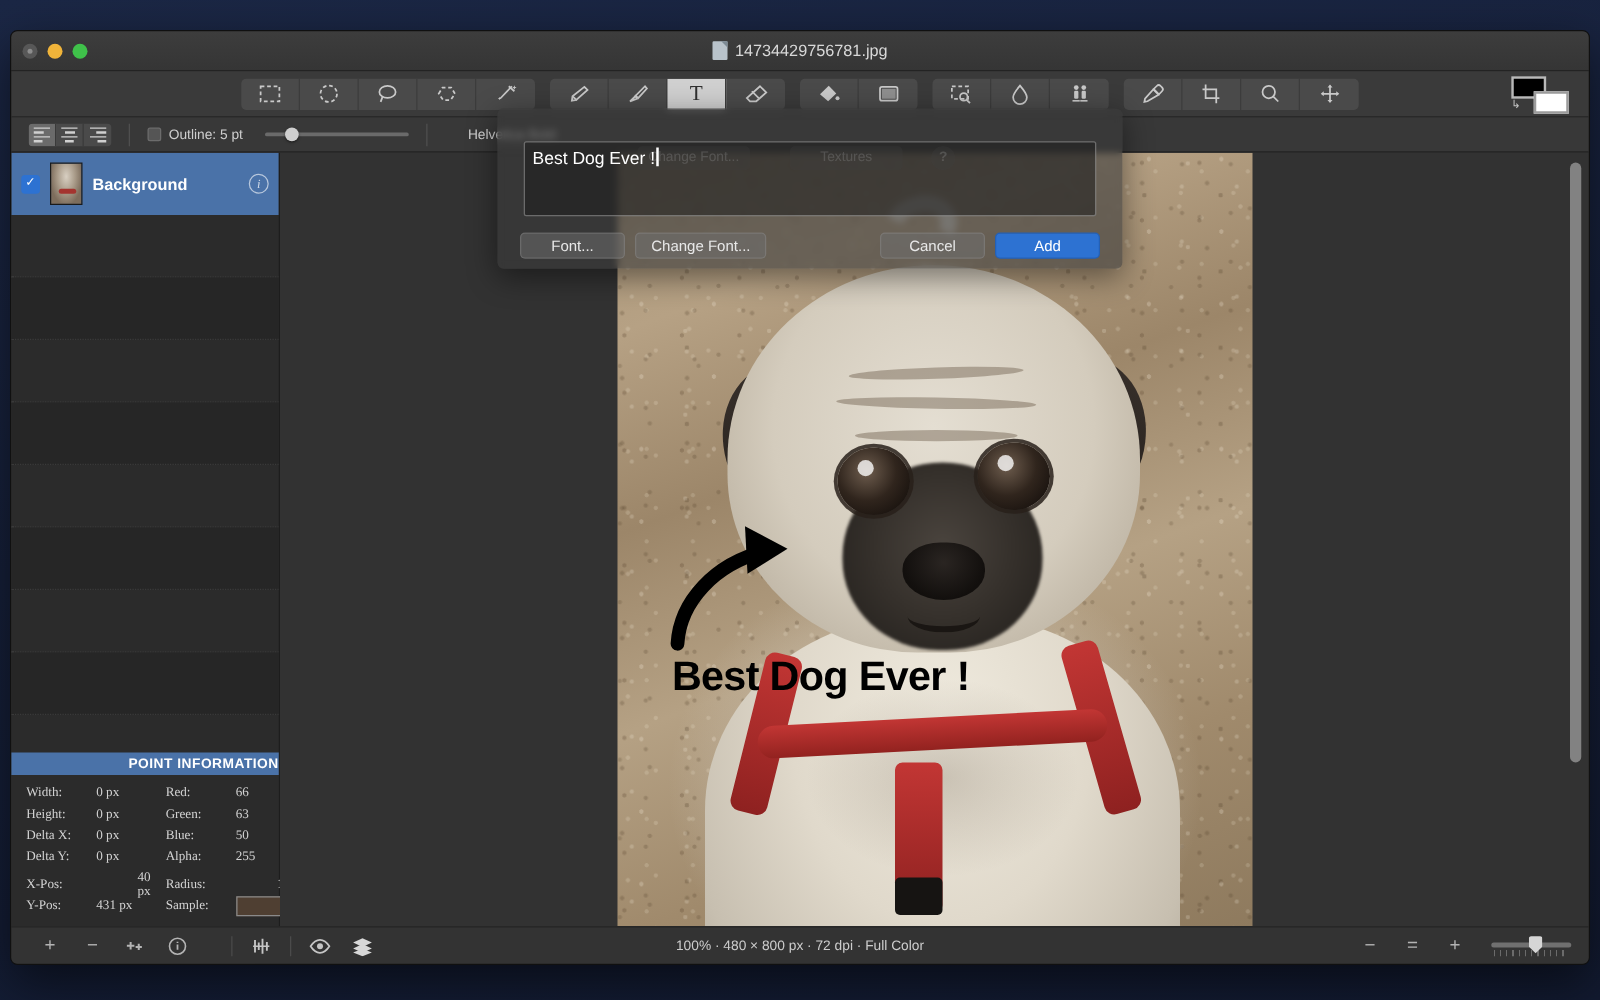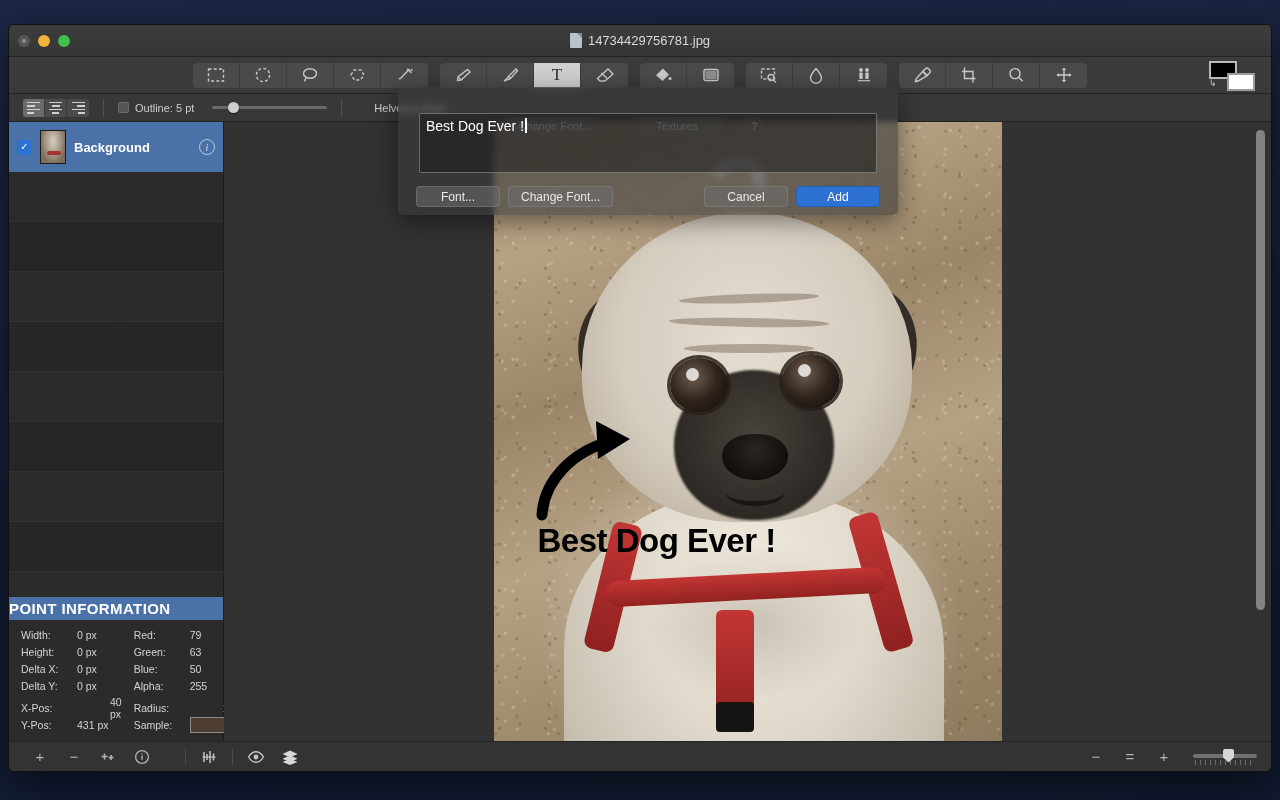--- a/index.html
+++ b/index.html
@@ -176,29 +176,29 @@
     width: 16px; height: 16px; border-radius: 50%;
     border: 1.4px solid rgba(255,255,255,.6);
     color: rgba(255,255,255,.75); font-size: 10px;
     display: flex; align-items: center; justify-content: center;
     font-family: "Liberation Serif", serif; font-style: italic; flex: none;
   }
   
   #point-info { flex: none; background: #2b2b2b; }
   #point-info-header {
     background: #4a72a8; color: #fff;
-    font-size: 15px; font-weight: bold; letter-spacing: .4px;
-    text-align: left; padding: 3px 0;
+    font-size: 11px; font-weight: bold; letter-spacing: .4px;
+    text-align: right; padding: 3px 0;
   }
   #point-info-body {
     display: flex; padding: 6px 0 8px 0;
     font-size: 10.5px; color: #d3d3d3;
   }
   .pi-col { flex: 1; padding-left: 12px; }
-  .pi-row { display: flex; height: 17px; align-items: center; }
+  .pi-row { display: flex; height: 17px; align-items: center; font-family: Liberation Serif, serif; }
   .pi-row.gap { margin-top: 5px; gap: 33px; }
   .pi-key { width: 56px; flex: none; }
   .pi-val { }
   .sample-swatch {
     width: 38px; height: 16px; background: #4f3f32;
     border: 1px solid #8a8a8a;
   }
   
   #canvas-area {
     flex: 1; background: #323232; position: relative;
@@ -740,21 +740,21 @@
               <span class="pi-val">40 px</span>
             </div>
             <div class="pi-row">
               <span class="pi-key">Y-Pos:</span>
               <span class="pi-val">431 px</span>
             </div>
           </div>
           <div class="pi-col">
             <div class="pi-row">
               <span class="pi-key">Red:</span>
-              <span class="pi-val">79</span>
+              <span class="pi-val">66</span>
             </div>
             <div class="pi-row">
               <span class="pi-key">Green:</span>
               <span class="pi-val">63</span>
             </div>
             <div class="pi-row">
               <span class="pi-key">Blue:</span>
               <span class="pi-val">50</span>
             </div>
             <div class="pi-row">
@@ -857,20 +857,21 @@
       </div>
       <div class="sb-btn">
         <svg width="18" height="16" viewBox="0 0 18 16">
           <path d="M9 1.5 L16.5 5 L9 8.5 L1.5 5 Z" fill="#d8d8d8"></path>
           <path d="M9 6.2 L16.5 9.7 L9 13.2 L1.5 9.7 Z" fill="#d8d8d8"></path>
           <path d="M9 10 L16.5 13 L9 16 L1.5 13 Z" fill="#d8d8d8"></path>
         </svg>
       </div>
     </div>
 
+    <div id="status-text">100% · 480 × 800 px · 72 dpi · Full Color</div>
 
     <div class="sb-right">
       <div class="sb-btn">
         <span>−</span>
       </div>
       <div class="sb-btn">
         <span>=</span>
       </div>
       <div class="sb-btn">
         <span>+</span>

